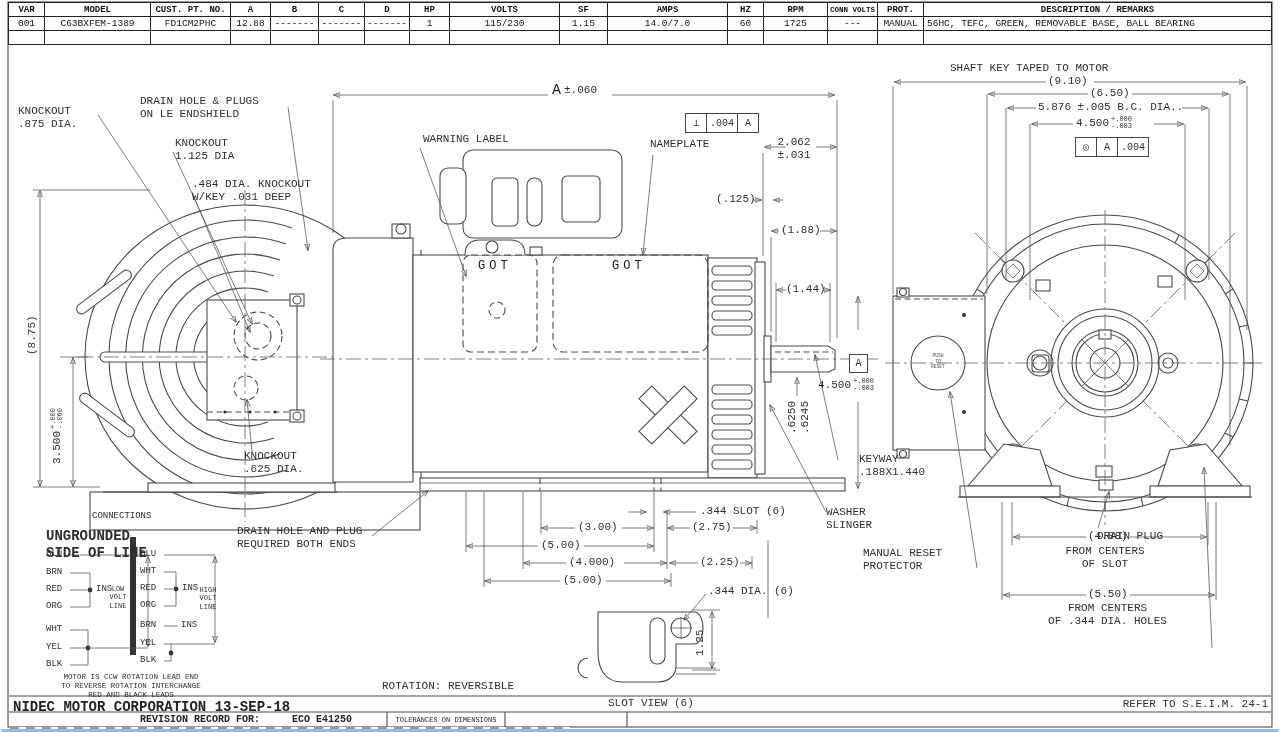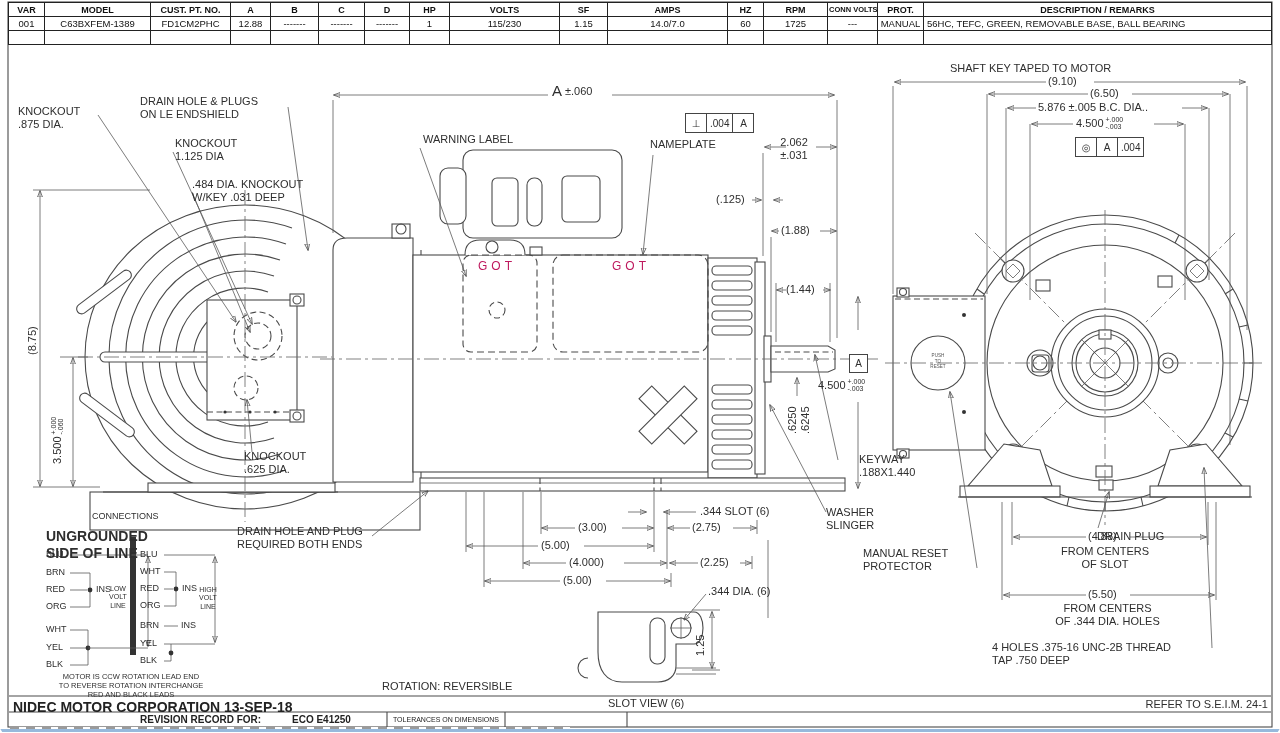--- a/index.html
+++ b/index.html
@@ -1,17 +1,17 @@
 <!DOCTYPE html>
 <html><head>
 <meta charset="utf-8">
 <style>
   html,body{margin:0;padding:0;background:#fff;}
   #sheet{position:relative;width:1280px;height:733px;background:#fff;overflow:hidden;
-         font-family:Liberation Sans, sans-serif;color:#2e2e2e;border-radius:6px;}
+         font-family:Liberation Mono, monospace;color:#2e2e2e;border-radius:6px;}
   svg{position:absolute;left:0;top:0;}
   svg line,svg path,svg rect,svg circle,svg ellipse,svg polygon{stroke:#4a4a4a;fill:none;stroke-width:1.1;}
   .wf{fill:#fff;}
   .bf{fill:#333;stroke:none;}
   .thin{stroke-width:0.8;stroke:#5a5a5a;}
   .dash{stroke-dasharray:6 3.5;}
   .dash2{stroke-dasharray:7 4;}
   .cl{stroke-dasharray:15 4 3 4;stroke-width:0.85;stroke:#6a6a6a;}
   .dot{fill:#333;stroke:none;}
   .lbl{position:absolute;font-size:11px;line-height:1.18;white-space:pre-line;color:#2e2e2e;}
@@ -22,21 +22,21 @@
   .b{font-weight:bold;}
   .rot{transform:rotate(-90deg);transform-origin:0 0;white-space:pre;}
   .tol{display:inline-block;font-size:7px;line-height:1.05;white-space:pre;vertical-align:-2px;margin-left:2px;}
   .bigA{font-size:15px;vertical-align:-1px;margin-right:3px;}
   .fcf{position:absolute;display:flex;background:#fff;border:1px solid #444;height:18px;}
   .fcf>span{display:flex;align-items:center;justify-content:center;border-right:1px solid #444;
             padding:0 3px;font-size:10px;min-width:14px;}
   .fcf>span:last-child{border-right:none;}
   .datum{position:absolute;width:17px;height:17px;border:1px solid #444;background:#fff;
          display:flex;align-items:center;justify-content:center;font-size:10px;}
-  .got{position:absolute;font-size:12px;letter-spacing:4px;color:#be185d;}
+  .got{position:absolute;font-size:12px;letter-spacing:4px;color:#0f172a;}
   .push{position:absolute;font-size:4.6px;line-height:1.25;text-align:center;color:#555;white-space:pre-line;}
   table.spec{position:absolute;left:8px;top:2px;width:1264px;border-collapse:collapse;table-layout:fixed;}
   table.spec td{border:1px solid #222;font-size:9.5px;text-align:center;height:13px;padding:0 1px;
                 overflow:hidden;white-space:nowrap;color:#111;}
   table.spec tr.hd td{font-size:9px;font-weight:bold;}
   .tb{position:absolute;color:#222;}
   .bottomblue{position:absolute;left:0;top:729px;width:1280px;height:3px;background:#97b9dc;}
   .cutrow{position:absolute;left:10px;top:727px;width:560px;height:2px;
           background:repeating-linear-gradient(90deg,#9a9a9a 0 9px,#fff 9px 16px);}
 </style>
@@ -509,22 +509,20 @@
   <span>.004</span>
 </div>
 
 <div class="lbl" style="left:1097px;top:518px;margin-top:12px;">DRAIN PLUG</div>
 <div class="lbl" style="left:1088px;top:530px;">(4.88)</div>
 <div class="lbl c" style="left:1045px;top:545px;width:120px;">FROM CENTERS
 OF SLOT</div>
 <div class="lbl" style="left:1088px;top:588px;">(5.50)</div>
 <div class="lbl c" style="left:1040px;top:602px;width:135px;">FROM CENTERS
 OF .344 DIA. HOLES</div>
-<div class="lbl" style="left:992px;top:641px;">4 HOLES .375-16 UNC-2B THREAD
-TAP .750 DEEP</div>
 <div class="lbl r" style="left:1078px;top:698px;width:190px;">REFER TO S.E.I.M. 24-1</div>
 
 <div class="lbl rot" style="left:26px;top:355px;">(8.75)</div>
 <div class="lbl rot" style="left:50px;top:464px;"><span>3.500</span><span class="tol">+.000
 -.060</span></div>
 
 <div class="got" style="left:478px;top:259px;">GOT</div>
 <div class="got" style="left:612px;top:259px;">GOT</div>
 <div class="push" style="left:920px;top:353px;width:36px;">PUSH
 TO

